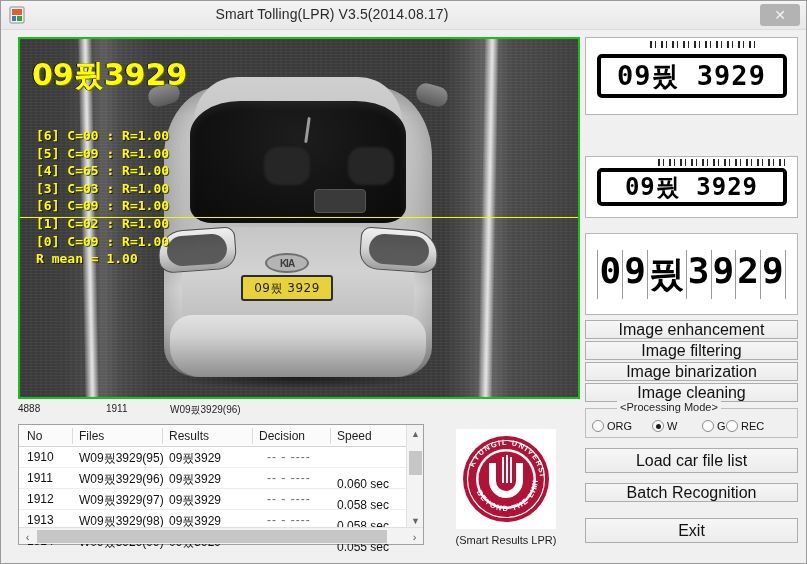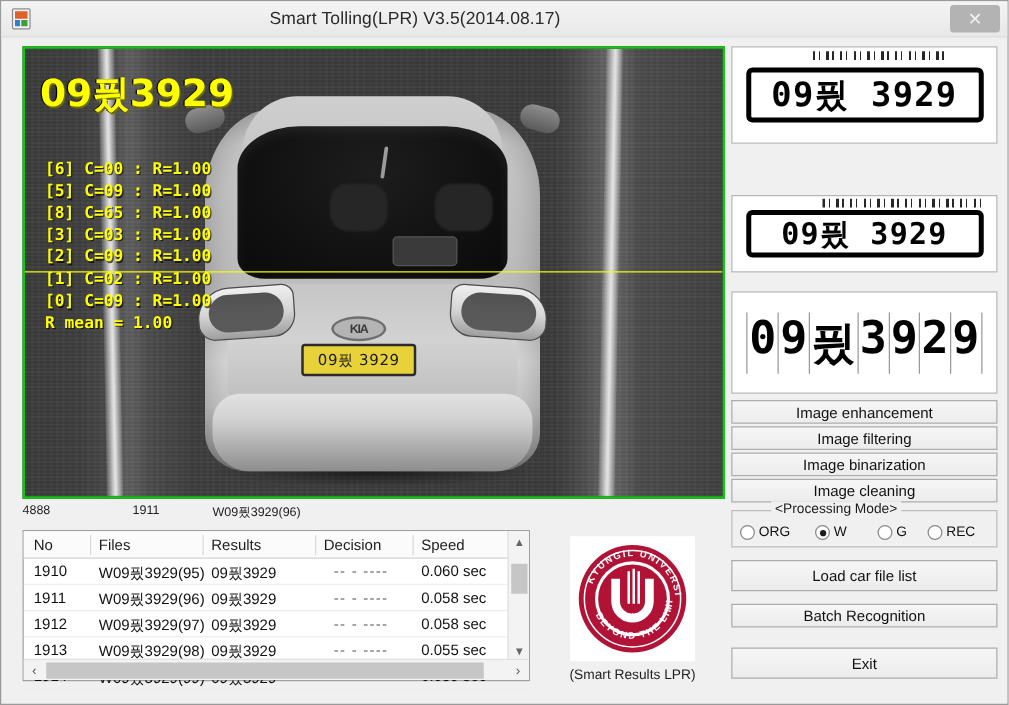--- a/index.html
+++ b/index.html
@@ -215,21 +215,21 @@
   .row {
     position: relative; height: 21px; border-bottom: 1px solid #ededed;
   }
   .row .cell {
     position: absolute; top: 3px; font-size: 12px; color: #111; white-space: nowrap;
   }
   .cell.c-no   { left: 8px;   }
   .cell.c-fil  { left: 60px;  }
   .cell.c-res  { left: 150px; }
   .cell.c-dec  { left: 248px; color: #6a6a6a; letter-spacing: 1px; }
-  .cell.c-spd  { left: 318px; }
+  .cell.c-spd  { left: 318px; margin-top: 27px; }
   #vscroll {
     position: absolute; right: 0; top: 0; width: 17px; height: 104px;
     background: #f3f3f3; border-left: 1px solid #e0e0e0;
   }
   #vscroll .arrow {
     position: absolute; left: 0; width: 17px; height: 17px;
     display: flex; align-items: center; justify-content: center;
     font-size: 9px; color: #666; cursor: pointer;
   }
   #vscroll .arrow.up { top: 0; }
@@ -300,21 +300,21 @@
   }
   #seg-chars .ch {
     border-right: 1px solid #9b9b9b; padding: 0 1px;
   }
   #seg-chars .ch:first-child { border-left: 1px solid #9b9b9b; }
 
   .ui-btn {
     position: absolute; left: 584px; width: 213px;
     background: linear-gradient(to bottom, #f6f6f6, #ececec);
     border: 1px solid #adadad;
-    font-size: 12px; color: #111;
+    font-size: 16px; color: #111;
     display: flex; align-items: center; justify-content: center;
     cursor: pointer;
   }
   #btn-enh  { top: 319px; height: 19px; }
   #btn-filt { top: 340px; height: 19px; }
   #btn-bin  { top: 361px; height: 19px; }
   #btn-clean{ top: 382px; height: 19px; }
 
   #mode-group {
     position: absolute; left: 584px; top: 407px; width: 213px; height: 30px;
@@ -334,21 +334,21 @@
     display: inline-block; position: relative; margin-right: 3px;
   }
   .radio.checked .dot::after {
     content: ""; position: absolute; left: 2.5px; top: 2.5px;
     width: 5px; height: 5px; border-radius: 50%; background: #1b1b1b;
   }
   .radio .lbl { font-size: 11px; color: #111; }
   #rad-org { left: 6px; }
   #rad-w   { left: 66px; }
   #rad-g   { left: 116px; }
-  #rad-rec { left: 156px; }
+  #rad-rec { left: 140px; }
 
   #btn-load  { top: 447px; height: 25px; }
   #btn-batch { top: 482px; height: 19px; }
   #btn-exit  { top: 517px; height: 25px; }
 </style>
 </head>
 <body>
 
 <div id="app">
 
@@ -393,23 +393,23 @@
       <div class="logo-kia">KIA</div>
       <div class="bumper"></div>
       <div class="plate-car">09픴 3929</div>
     </div>
 
     <div id="scan-line"></div>
     <div id="plate-overlay">09픴3929</div>
     <div id="recog-list">
         <div>[6] C=00 : R=1.00</div>
         <div>[5] C=09 : R=1.00</div>
-        <div>[8] C=65 : R=1.00</div>
+        <div>[4] C=65 : R=1.00</div>
         <div>[3] C=03 : R=1.00</div>
-        <div>[2] C=09 : R=1.00</div>
+        <div>[6] C=09 : R=1.00</div>
         <div>[1] C=02 : R=1.00</div>
         <div>[0] C=09 : R=1.00</div>
         <div>R mean = 1.00</div>
       </div>
   </div>
 
   <div id="status-row">
     <span id="st-1">4888</span>
     <span id="st-2">1911</span>
     <span id="st-3">W09픴3929(96)</span>

